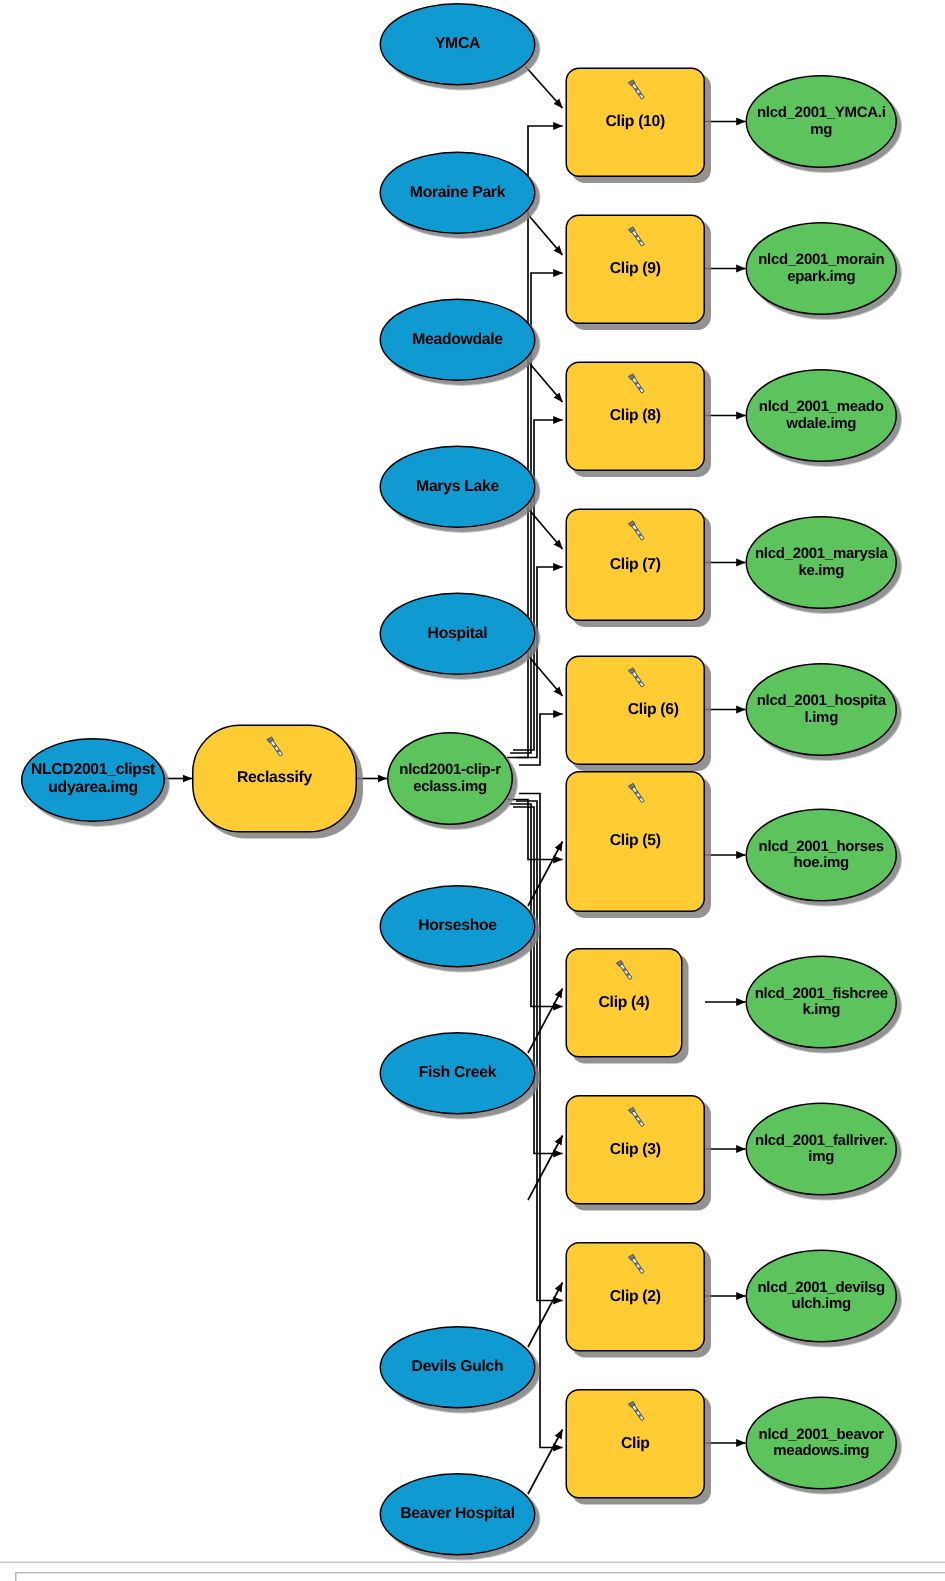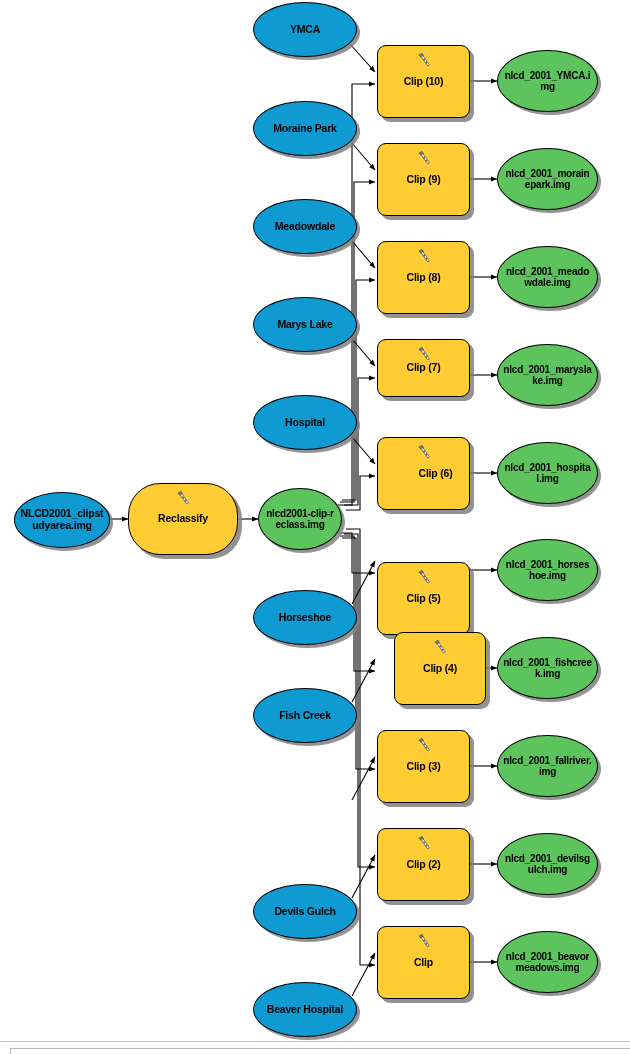--- a/index.html
+++ b/index.html
@@ -216,48 +216,48 @@
   </div>
   <div class="node tool-box" style="left:377px; top:241px; width:93px; height:73px;">
     <svg class="tool-icon" viewBox="0 0 24 24">
       <path d="M5.2 5.4 L9.4 3.0 L11.3 6.1 L7.6 8.2 Z" fill="#6f7b86" stroke="#3a444d" stroke-width="0.7"></path>
       <path d="M8.2 7.6 L10.6 6.2 L19.2 18.6 L17.0 20.0 Z" fill="#e9edf2" stroke="#2f3942" stroke-width="0.8"></path>
       <path d="M10.5 11.0 L12.9 9.6 L14.2 11.6 L11.8 13.0 Z" fill="#5f6b76"></path>
       <path d="M13.4 15.4 L15.8 14.0 L17.1 16.0 L14.7 17.4 Z" fill="#5f6b76"></path>
     </svg>
     <span class="label">Clip (8)</span>
   </div>
-  <div class="node tool-box" style="left:377px; top:339px; width:93px; height:58px;justify-content:center;">
+  <div class="node tool-box" style="left:377px; top:339px; width:93px; height:75px;justify-content:center;">
     <svg class="tool-icon" viewBox="0 0 24 24">
       <path d="M5.2 5.4 L9.4 3.0 L11.3 6.1 L7.6 8.2 Z" fill="#6f7b86" stroke="#3a444d" stroke-width="0.7"></path>
       <path d="M8.2 7.6 L10.6 6.2 L19.2 18.6 L17.0 20.0 Z" fill="#e9edf2" stroke="#2f3942" stroke-width="0.8"></path>
       <path d="M10.5 11.0 L12.9 9.6 L14.2 11.6 L11.8 13.0 Z" fill="#5f6b76"></path>
       <path d="M13.4 15.4 L15.8 14.0 L17.1 16.0 L14.7 17.4 Z" fill="#5f6b76"></path>
     </svg>
     <span class="label">Clip (7)</span>
   </div>
   <div class="node tool-box" style="left:377px; top:437px; width:93px; height:73px;padding-left:24px;">
     <svg class="tool-icon" viewBox="0 0 24 24">
       <path d="M5.2 5.4 L9.4 3.0 L11.3 6.1 L7.6 8.2 Z" fill="#6f7b86" stroke="#3a444d" stroke-width="0.7"></path>
       <path d="M8.2 7.6 L10.6 6.2 L19.2 18.6 L17.0 20.0 Z" fill="#e9edf2" stroke="#2f3942" stroke-width="0.8"></path>
       <path d="M10.5 11.0 L12.9 9.6 L14.2 11.6 L11.8 13.0 Z" fill="#5f6b76"></path>
       <path d="M13.4 15.4 L15.8 14.0 L17.1 16.0 L14.7 17.4 Z" fill="#5f6b76"></path>
     </svg>
     <span class="label">Clip (6)</span>
   </div>
-  <div class="node tool-box" style="left:377px; top:562px; width:93px; height:73px;">
+  <div class="node tool-box" style="left:377px; top:514px; width:93px; height:94px;">
     <svg class="tool-icon" viewBox="0 0 24 24">
       <path d="M5.2 5.4 L9.4 3.0 L11.3 6.1 L7.6 8.2 Z" fill="#6f7b86" stroke="#3a444d" stroke-width="0.7"></path>
       <path d="M8.2 7.6 L10.6 6.2 L19.2 18.6 L17.0 20.0 Z" fill="#e9edf2" stroke="#2f3942" stroke-width="0.8"></path>
       <path d="M10.5 11.0 L12.9 9.6 L14.2 11.6 L11.8 13.0 Z" fill="#5f6b76"></path>
       <path d="M13.4 15.4 L15.8 14.0 L17.1 16.0 L14.7 17.4 Z" fill="#5f6b76"></path>
     </svg>
     <span class="label">Clip (5)</span>
   </div>
-  <div class="node tool-box" style="left:394px; top:632px; width:92px; height:73px;">
+  <div class="node tool-box" style="left:377px; top:632px; width:78px; height:73px;">
     <svg class="tool-icon" viewBox="0 0 24 24">
       <path d="M5.2 5.4 L9.4 3.0 L11.3 6.1 L7.6 8.2 Z" fill="#6f7b86" stroke="#3a444d" stroke-width="0.7"></path>
       <path d="M8.2 7.6 L10.6 6.2 L19.2 18.6 L17.0 20.0 Z" fill="#e9edf2" stroke="#2f3942" stroke-width="0.8"></path>
       <path d="M10.5 11.0 L12.9 9.6 L14.2 11.6 L11.8 13.0 Z" fill="#5f6b76"></path>
       <path d="M13.4 15.4 L15.8 14.0 L17.1 16.0 L14.7 17.4 Z" fill="#5f6b76"></path>
     </svg>
     <span class="label">Clip (4)</span>
   </div>
   <div class="node tool-box" style="left:377px; top:730px; width:93px; height:73px;">
     <svg class="tool-icon" viewBox="0 0 24 24">

